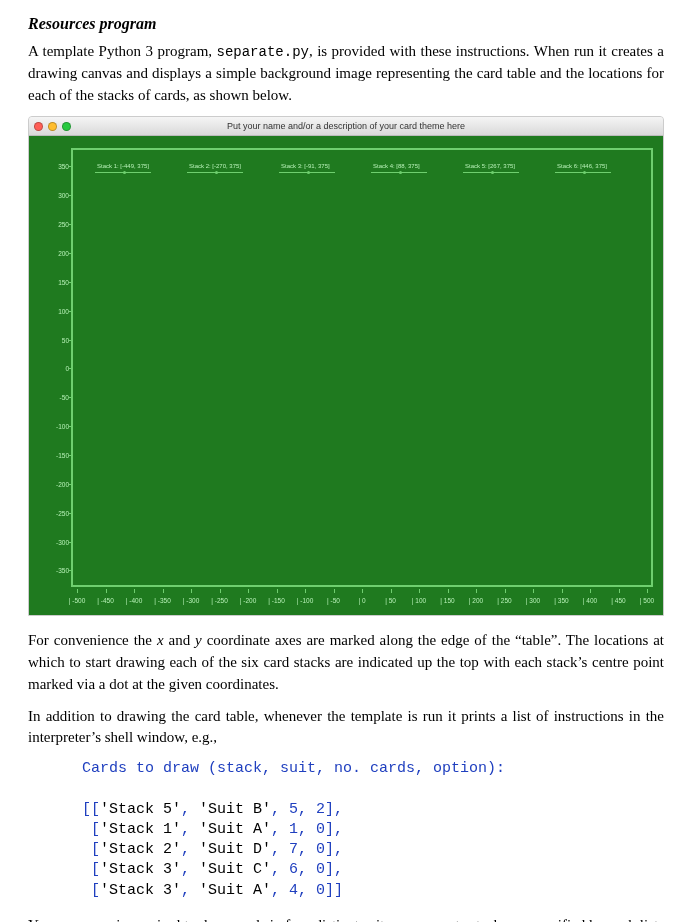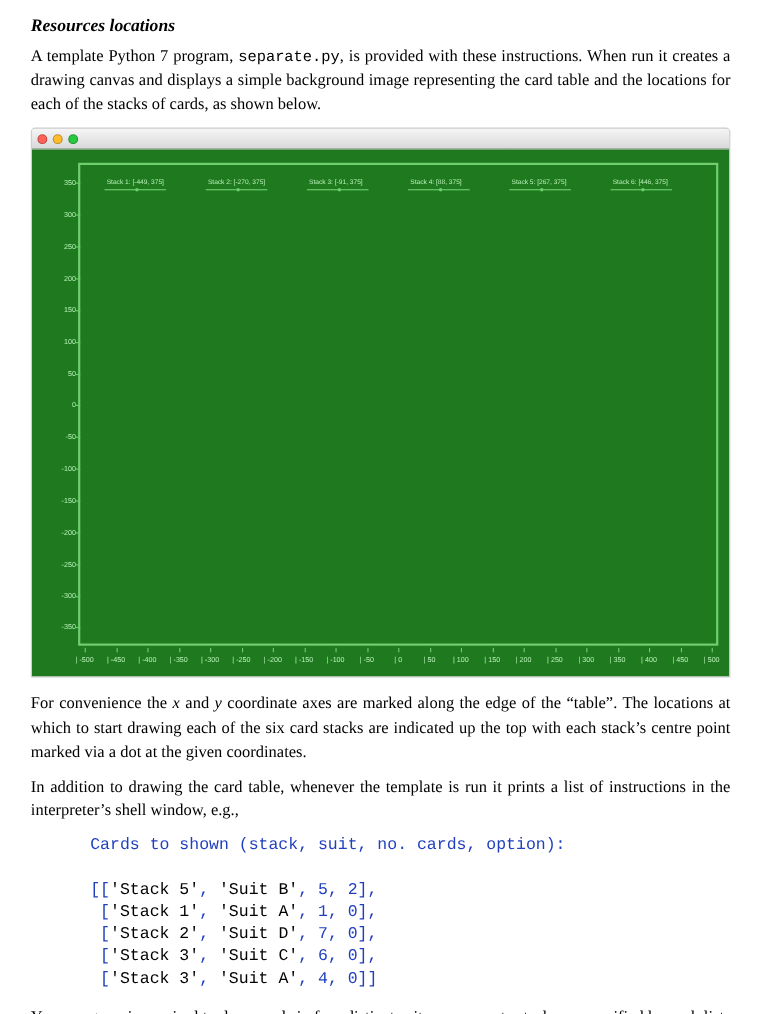--- a/index.html
+++ b/index.html
@@ -98,33 +98,34 @@
     line-height:1.35;
     margin:8px 0 14px 0;
     white-space:pre;
   }
   .shell .s-blue { color:#1f3fbf; }
   .shell .s-green{ color:#000000; }
 </style>
 </head>
 <body>
 
-<div class="section-head">Resources locations</div>
+<div class="section-head">Resources program</div>
 
 <p class="body-text">
-  <span>A template Python 7 program, </span><code class="inline">separate.py</code><span>, is provided with these instructions.  When run it creates a drawing canvas and displays a simple background image representing the card table and the locations for each of the stacks of cards, as shown below.</span>
+  <span>A template Python 3 program, </span><code class="inline">separate.py</code><span>, is provided with these instructions.  When run it creates a drawing canvas and displays a simple background image representing the card table and the locations for each of the stacks of cards, as shown below.</span>
 </p>
 
 <div class="canvas-window">
   <div class="title-bar">
     <div class="traffic">
       <div class="dot red"></div>
       <div class="dot yellow"></div>
       <div class="dot green"></div>
     </div>
+    <div class="title-text">Put your name and/or a description of your card theme here</div>
   </div>
   <div class="canvas" id="canvas">
     <div class="inner-border"></div>
   <div class="ytick" style="top: 26px;">350</div>
       <div class="ymark" style="top: 30px;"></div>
       <div class="ytick" style="top: 54.8571px;">300</div>
       <div class="ymark" style="top: 58.8571px;"></div>
       <div class="ytick" style="top: 83.7143px;">250</div>
       <div class="ymark" style="top: 87.7143px;"></div>
       <div class="ytick" style="top: 112.571px;">200</div>
@@ -213,21 +214,21 @@
       <div class="stack-dot" style="left: 554px;"></div>
     </div>
 </div>
 
 <p class="body-text">
   For convenience the <span style="font-style:italic">x</span> and <span style="font-style:italic">y</span> coordinate axes are marked along the edge of the “table”.  The locations at which to start drawing each of the six card stacks are indicated up the top with each stack’s centre point marked via a dot at the given coordinates.
 </p>
 
 <p class="body-text">In addition to drawing the card table, whenever the template is run it prints a list of instructions in the interpreter’s shell window, e.g.,</p>
 
-<pre class="shell" id="shell">      <span class="s-blue">Cards to shown (stack, suit, no. cards, option):</span>
+<pre class="shell" id="shell">      <span class="s-blue">Cards to draw (stack, suit, no. cards, option):</span>
 
       <span class="s-blue">[[<span class="s-green">'Stack 5'</span>, <span class="s-green">'Suit B'</span>, 5, 2],</span>
       <span class="s-blue"> [<span class="s-green">'Stack 1'</span>, <span class="s-green">'Suit A'</span>, 1, 0],</span>
       <span class="s-blue"> [<span class="s-green">'Stack 2'</span>, <span class="s-green">'Suit D'</span>, 7, 0],</span>
       <span class="s-blue"> [<span class="s-green">'Stack 3'</span>, <span class="s-green">'Suit C'</span>, 6, 0],</span>
       <span class="s-blue"> [<span class="s-green">'Stack 3'</span>, <span class="s-green">'Suit A'</span>, 4, 0]]</span>
 </pre>
 
 <p class="body-text">Your program is required to draw cards in four distinct suits, on separate stacks, as specified by such lists of instructions.  However, you have a free choice in the design of the individual cards.</p>
 

